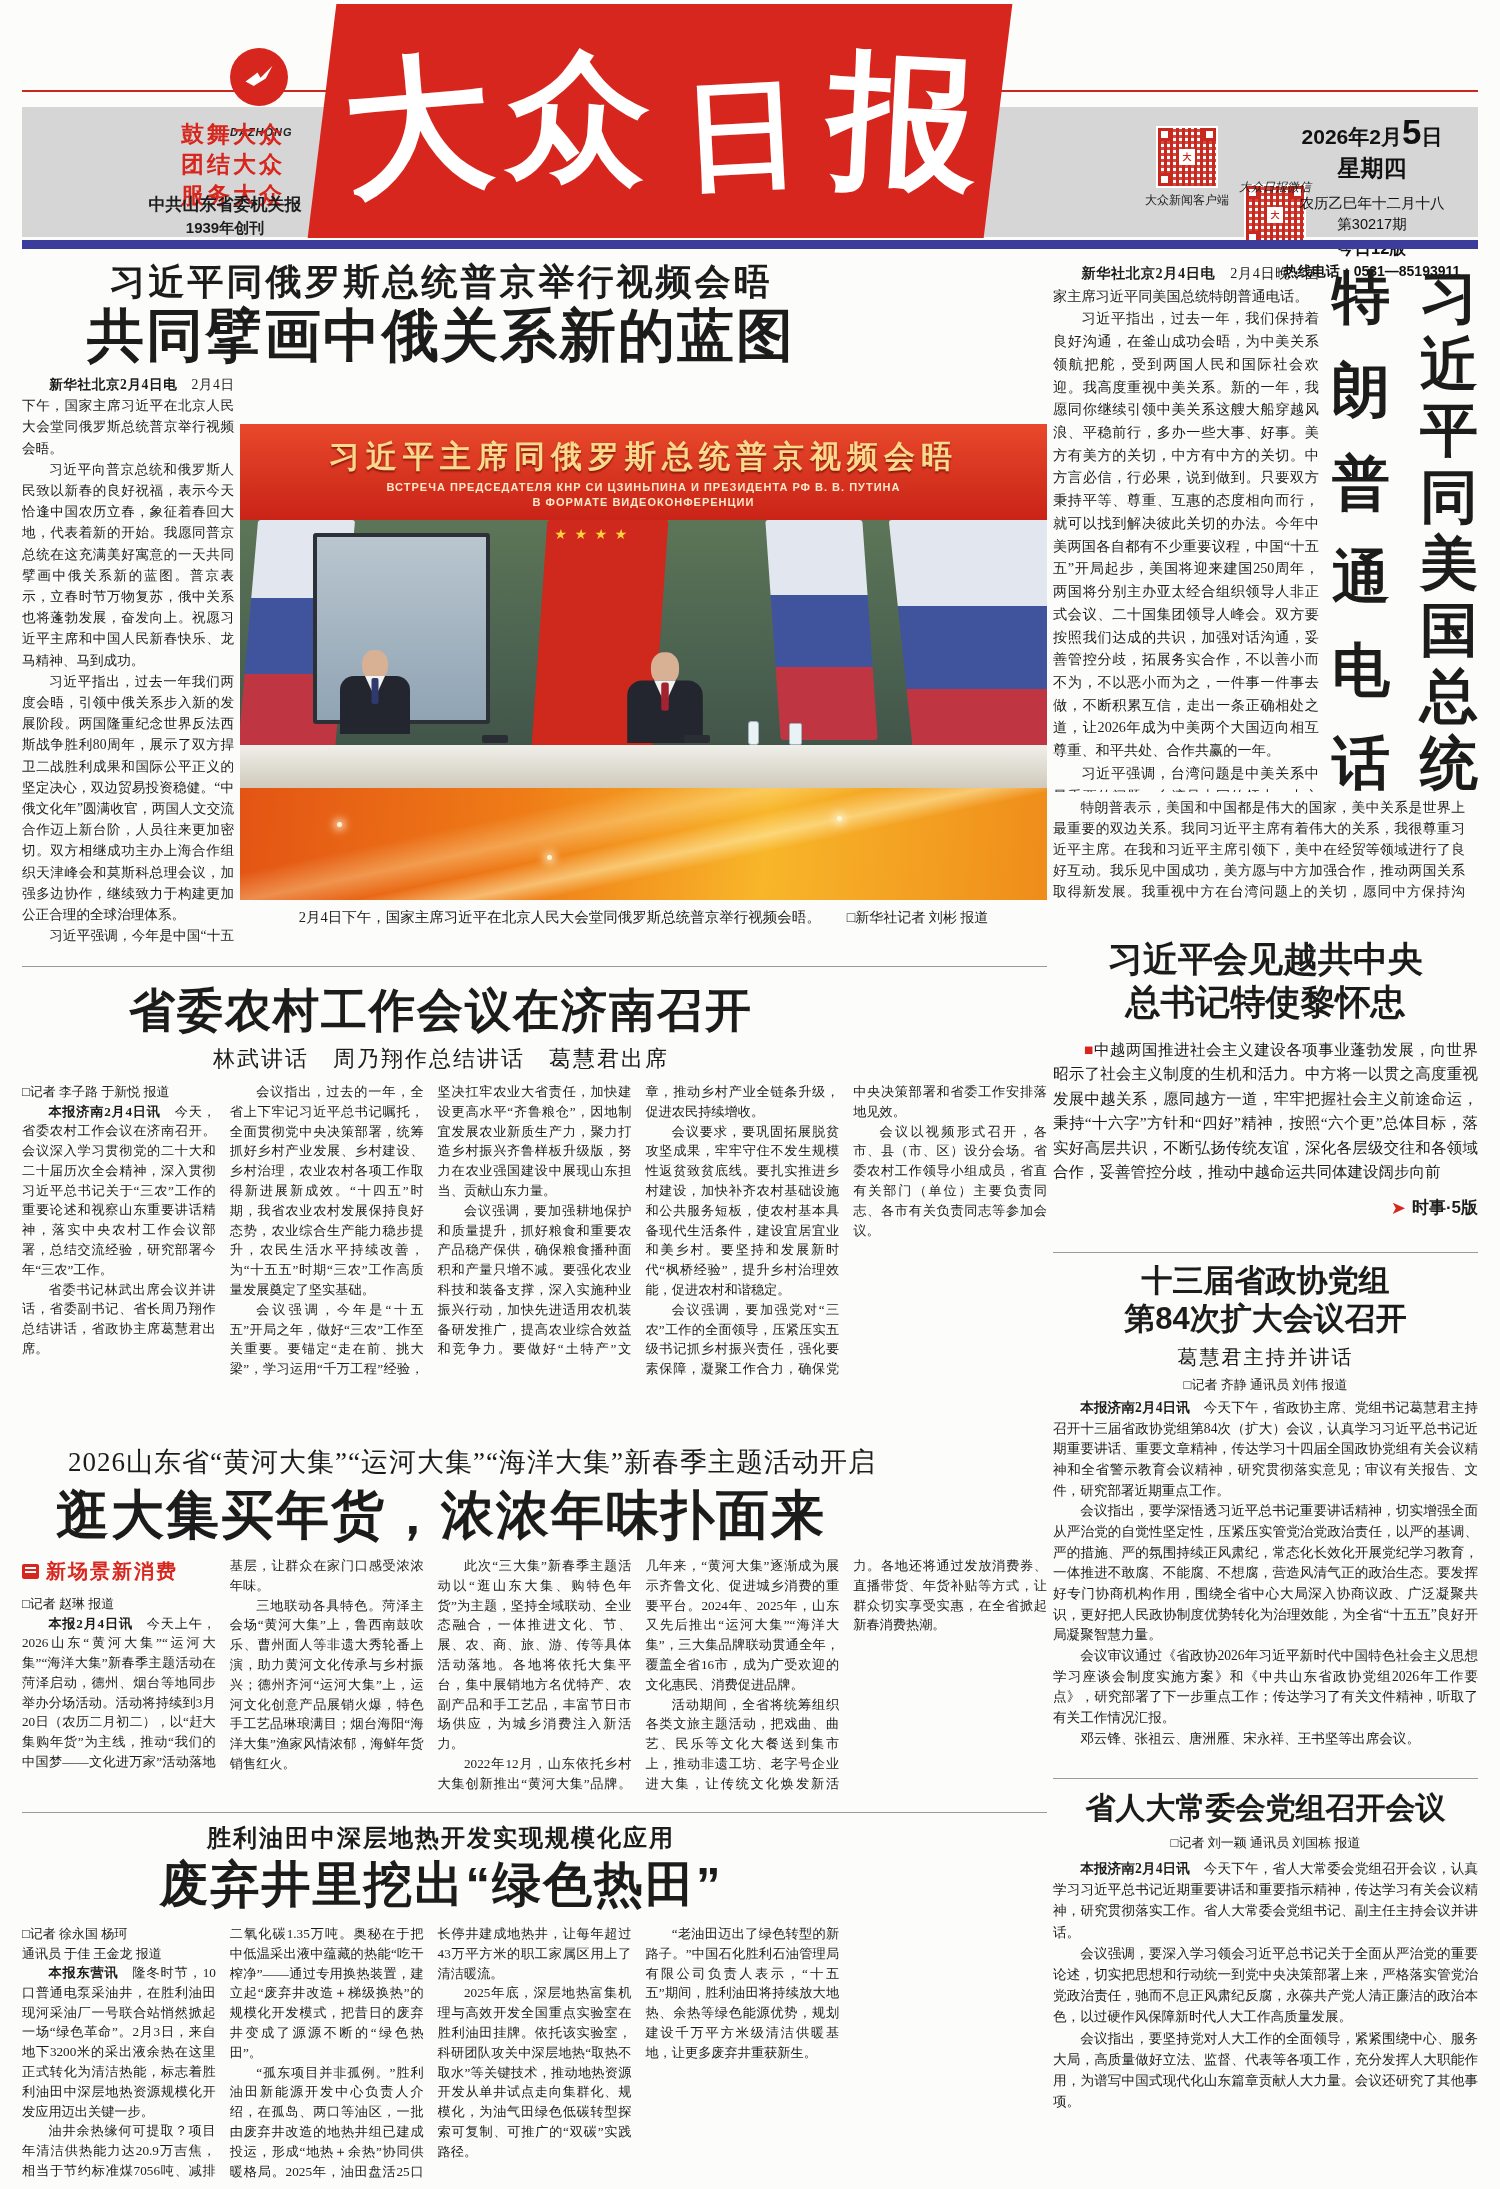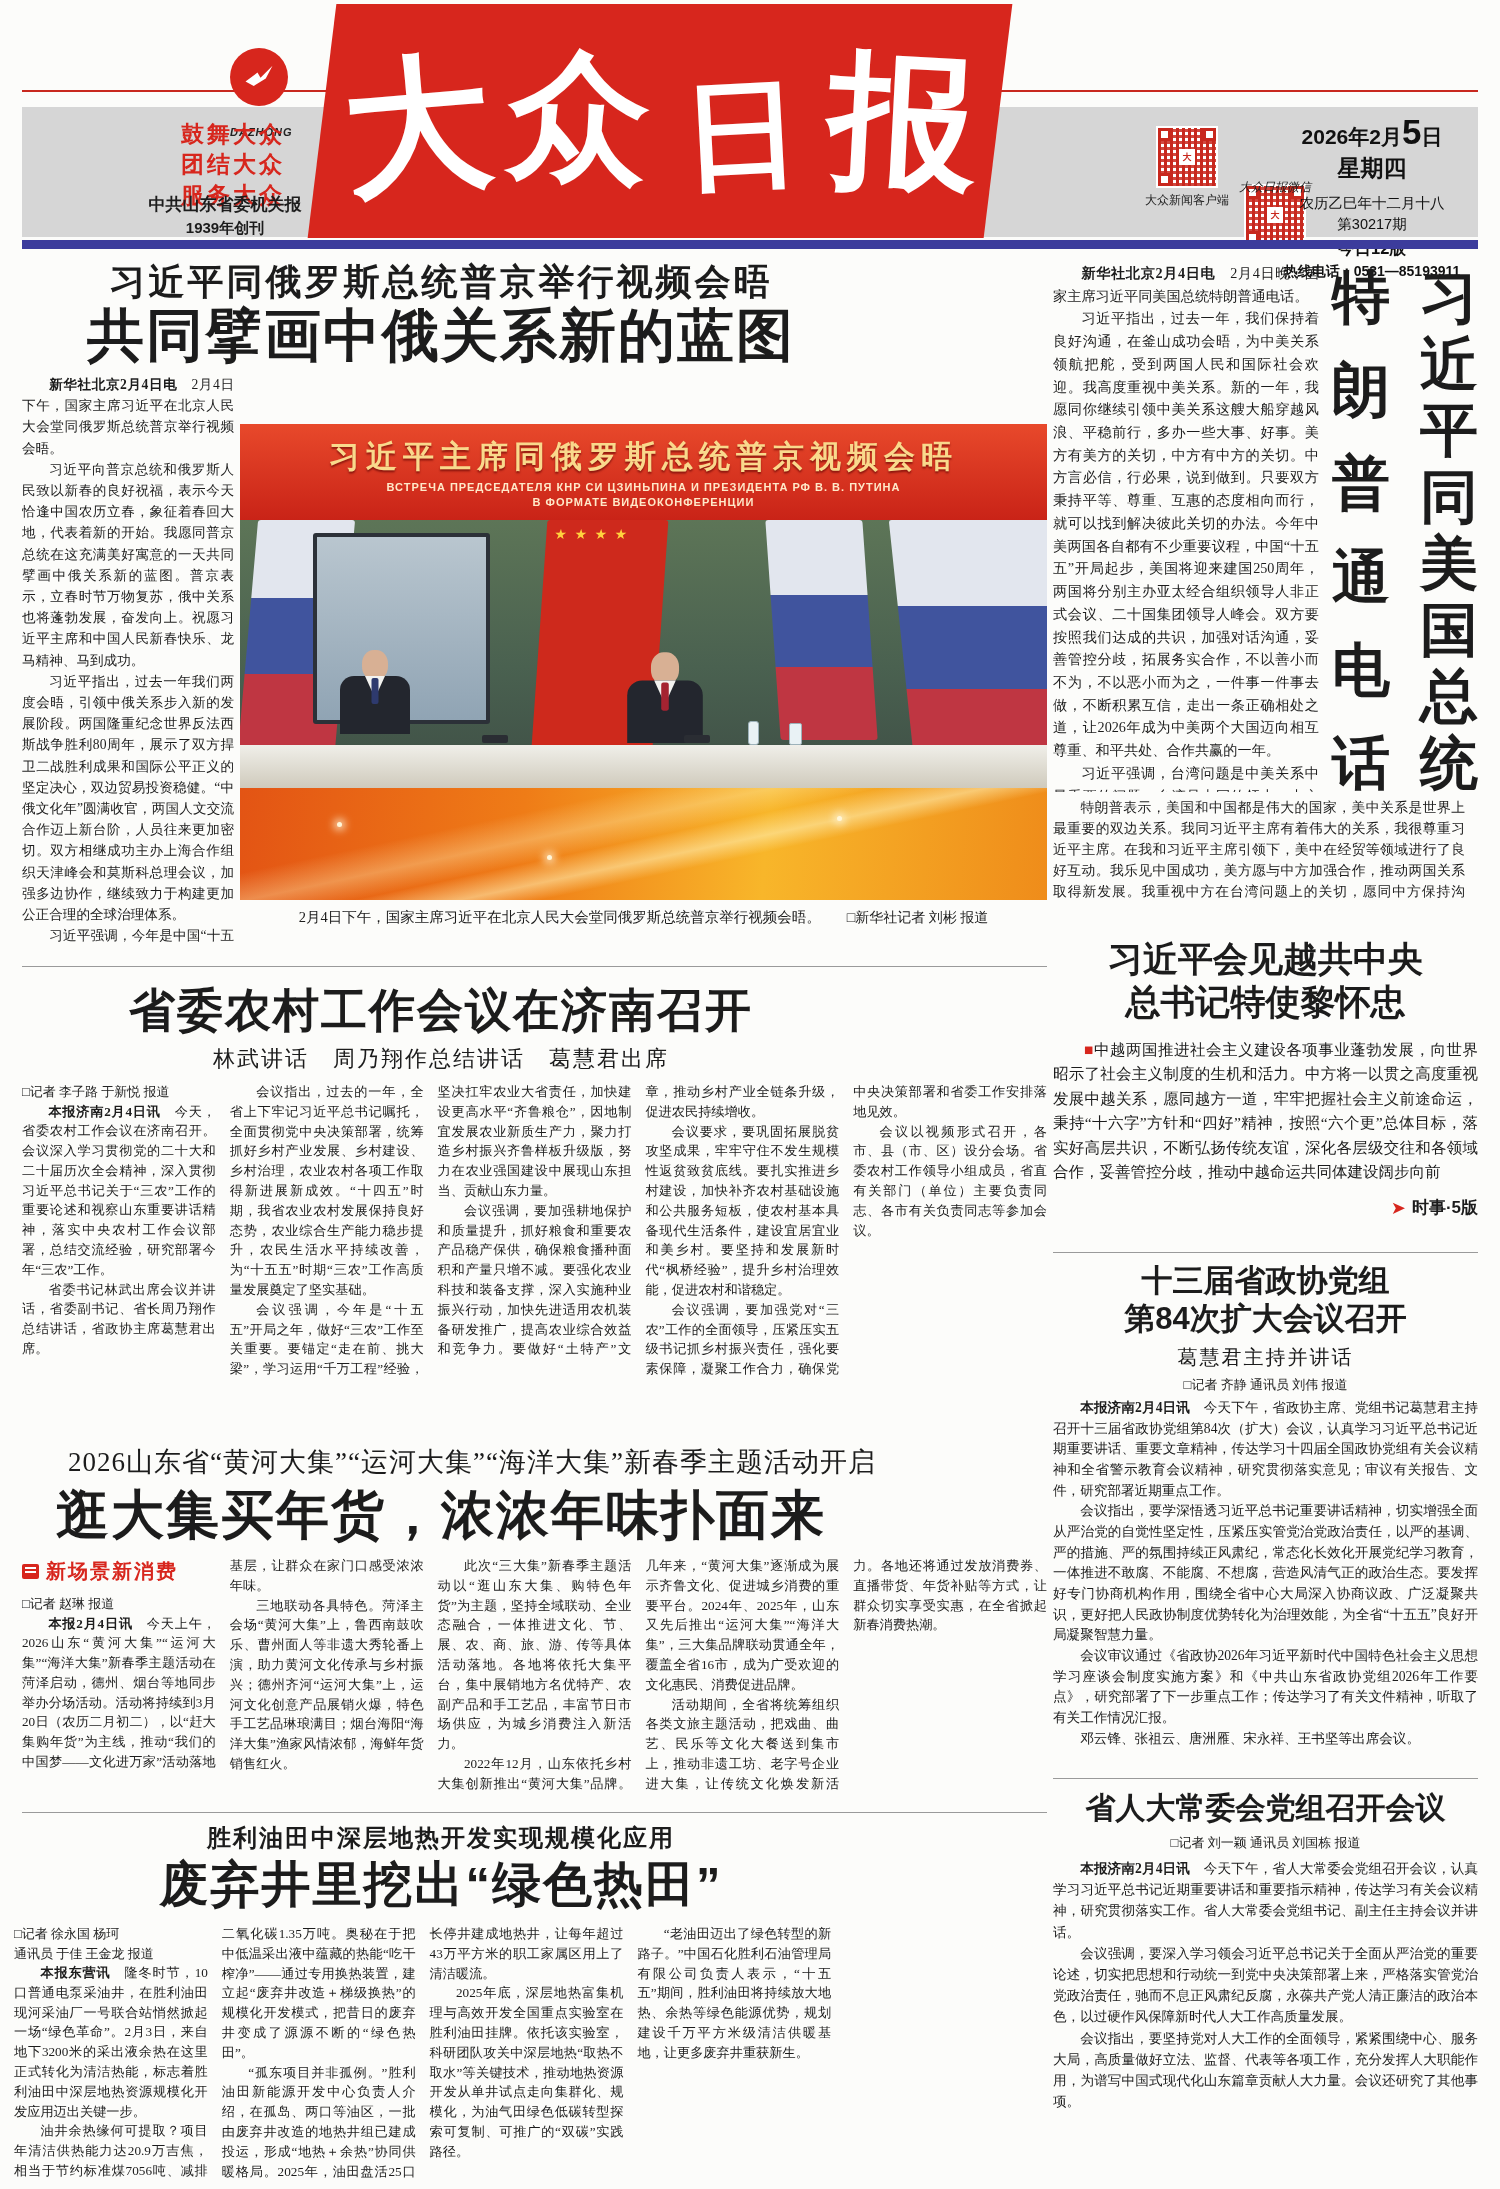--- a/index.html
+++ b/index.html
@@ -311,21 +311,21 @@
     <p><b class="lead-b">本报2月4日讯</b>　<span>今天上午，2026山东“黄河大集”“运河大集”“海洋大集”新春季主题活动在菏泽启动，德州、烟台等地同步举办分场活动。活动将持续到3月20日（农历二月初二），以“赶大集购年货”为主线，推动“我们的中国梦——文化进万家”活动落地基层，让群众在家门口感受浓浓年味。</span></p>
     <p>三地联动各具特色。菏泽主会场“黄河大集”上，鲁西南鼓吹乐、曹州面人等非遗大秀轮番上演，助力黄河文化传承与乡村振兴；德州齐河“运河大集”上，运河文化创意产品展销火爆，特色手工艺品琳琅满目；烟台海阳“海洋大集”渔家风情浓郁，海鲜年货销售红火。</p>
     <p>此次“三大集”新春季主题活动以“逛山东大集、购特色年货”为主题，坚持全域联动、全业态融合，一体推进文化、节、展、农、商、旅、游、传等具体活动落地。各地将依托大集平台，集中展销地方名优特产、农副产品和手工艺品，丰富节日市场供应，为城乡消费注入新活力。</p>
     <p>2022年12月，山东依托乡村大集创新推出“黄河大集”品牌。几年来，“黄河大集”逐渐成为展示齐鲁文化、促进城乡消费的重要平台。2024年、2025年，山东又先后推出“运河大集”“海洋大集”，三大集品牌联动贯通全年，覆盖全省16市，成为广受欢迎的文化惠民、消费促进品牌。</p>
     <p>活动期间，全省将统筹组织各类文旅主题活动，把戏曲、曲艺、民乐等文化大餐送到集市上，推动非遗工坊、老字号企业进大集，让传统文化焕发新活力。各地还将通过发放消费券、直播带货、年货补贴等方式，让群众切实享受实惠，在全省掀起新春消费热潮。</p>
   </div>
 
   <div class="abs sep" style="left:22px;top:1812px;width:1025px;"></div>
   <div class="abs kicker" style="left:22px;top:1822px;width:838px;font-size:24px;font-weight:700;letter-spacing:2px;">胜利油田中深层地热开发实现规模化应用</div>
   <div class="abs bigheadline" style="left:22px;top:1852px;width:838px;font-size:49px;">废弃井里挖出“绿色热田”</div>
-  <div class="abs bodytext colbody c5" style="left:14px;top:1924px;width:1025px;height:258px;font-size:13.2px;line-height:1.5;">
+  <div class="abs bodytext colbody c5" style="left:22px;top:1924px;width:1025px;height:258px;font-size:13.2px;line-height:1.5;">
     <p class="noindent smallbyline">□记者 徐永国 杨珂</p>
     <p class="noindent smallbyline">通讯员 于佳 王金龙 报道</p>
     <p><b class="lead-b">本报东营讯</b>　<span>隆冬时节，10口普通电泵采油井，在胜利油田现河采油厂一号联合站悄然掀起一场“绿色革命”。2月3日，来自地下3200米的采出液余热在这里正式转化为清洁热能，标志着胜利油田中深层地热资源规模化开发应用迈出关键一步。</span></p>
     <p>油井余热缘何可提取？项目年清洁供热能力达20.9万吉焦，相当于节约标准煤7056吨、减排二氧化碳1.35万吨。奥秘在于把中低温采出液中蕴藏的热能“吃干榨净”——通过专用换热装置，建立起“废弃井改造＋梯级换热”的规模化开发模式，把昔日的废弃井变成了源源不断的“绿色热田”。</p>
     <p>“孤东项目并非孤例。”胜利油田新能源开发中心负责人介绍，在孤岛、两口等油区，一批由废弃井改造的地热井组已建成投运，形成“地热＋余热”协同供暖格局。2025年，油田盘活25口长停井建成地热井，让每年超过43万平方米的职工家属区用上了清洁暖流。</p>
     <p>2025年底，深层地热富集机理与高效开发全国重点实验室在胜利油田挂牌。依托该实验室，科研团队攻关中深层地热“取热不取水”等关键技术，推动地热资源开发从单井试点走向集群化、规模化，为油气田绿色低碳转型探索可复制、可推广的“双碳”实践路径。</p>
     <p>“老油田迈出了绿色转型的新路子。”中国石化胜利石油管理局有限公司负责人表示，“十五五”期间，胜利油田将持续放大地热、余热等绿色能源优势，规划建设千万平方米级清洁供暖基地，让更多废弃井重获新生。</p>
   </div>
 
 </div>

